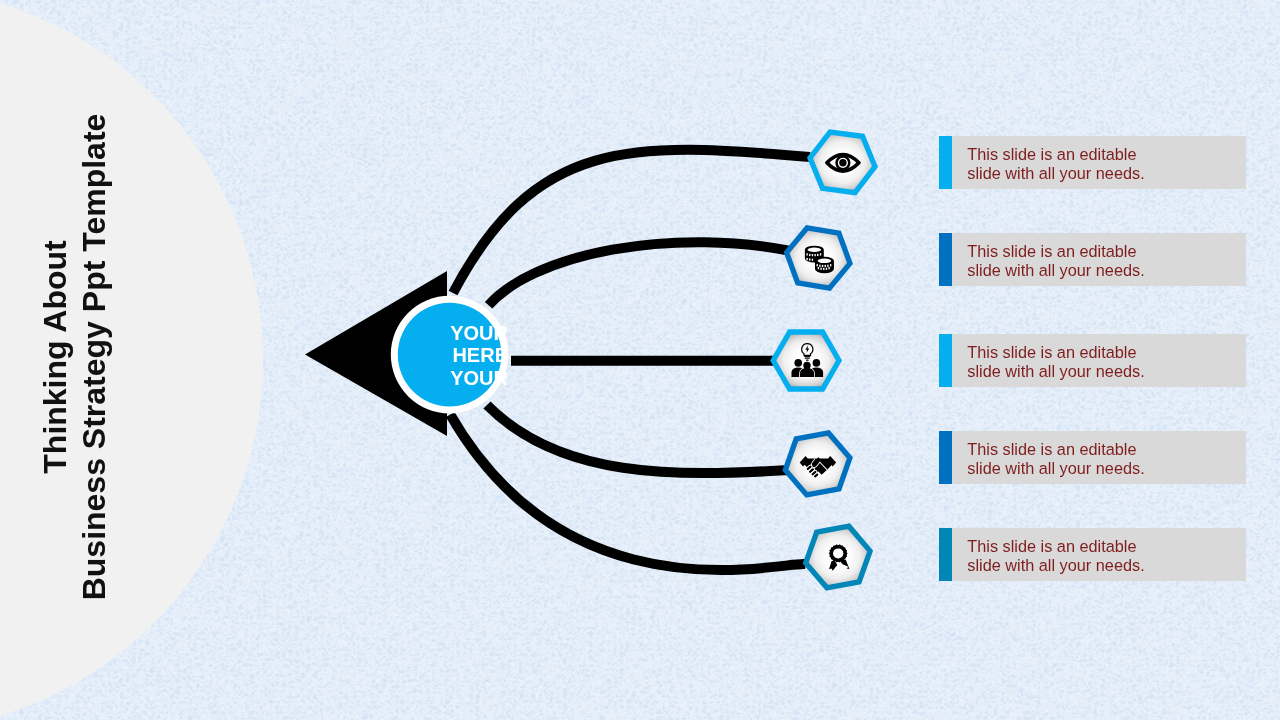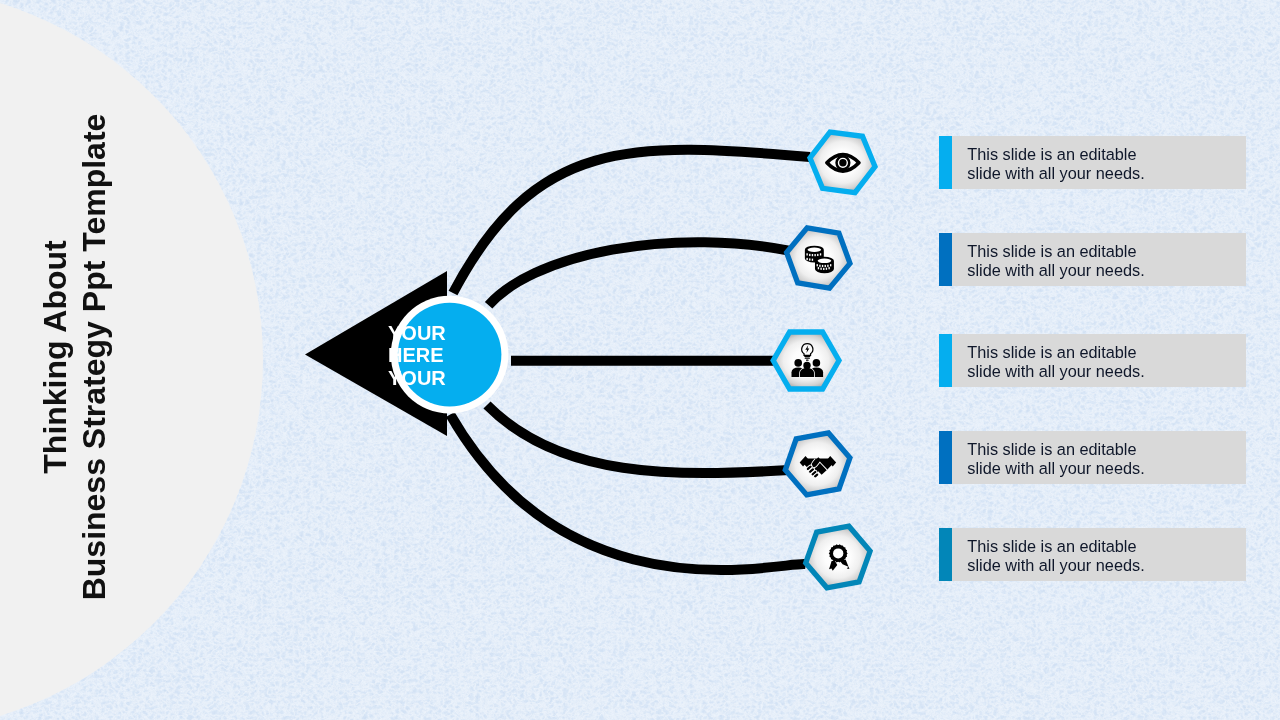--- a/index.html
+++ b/index.html
@@ -15,31 +15,31 @@
      transform:rotate(-90deg) translateZ(0); transform-origin:0 0;
      -webkit-font-smoothing:antialiased;
      font-weight:bold; font-size:32px; line-height:38.7px; color:#111111;
      text-align:center;
   }
   .title-line{white-space:nowrap;}
   
   #center-text{
      position:absolute; left:388px; top:321.5px; width:120px;
      transform:translateZ(0); -webkit-font-smoothing:antialiased;
-     text-align:left; color:#ffffff; font-weight:bold;
+     text-align:right; color:#ffffff; font-weight:bold;
      font-size:20px; line-height:22.5px;
   }
   
   .panel{position:absolute;}
   .panel-bar{position:absolute;left:0;top:0;width:12.5px;height:100%;}
   .panel-box{position:absolute;left:12.5px;top:0;right:0;height:100%;background:#d9d9d9;}
   .panel-text{
      position:absolute; left:28.3px; top:50%;
      transform:translateY(-50%) translateY(1.5px) translateZ(0);
-     font-size:16.3px; line-height:19.0px; color:#0f172a; white-space:nowrap;
+     font-size:16.3px; line-height:19.0px; color:#7f1d1d; white-space:nowrap;
      -webkit-font-smoothing:antialiased;
   }
 </style>
 </head>
 <body>
 
 <div id="slide">
 
   <svg id="bg" class="abs" width="1280" height="720">
     <defs>

